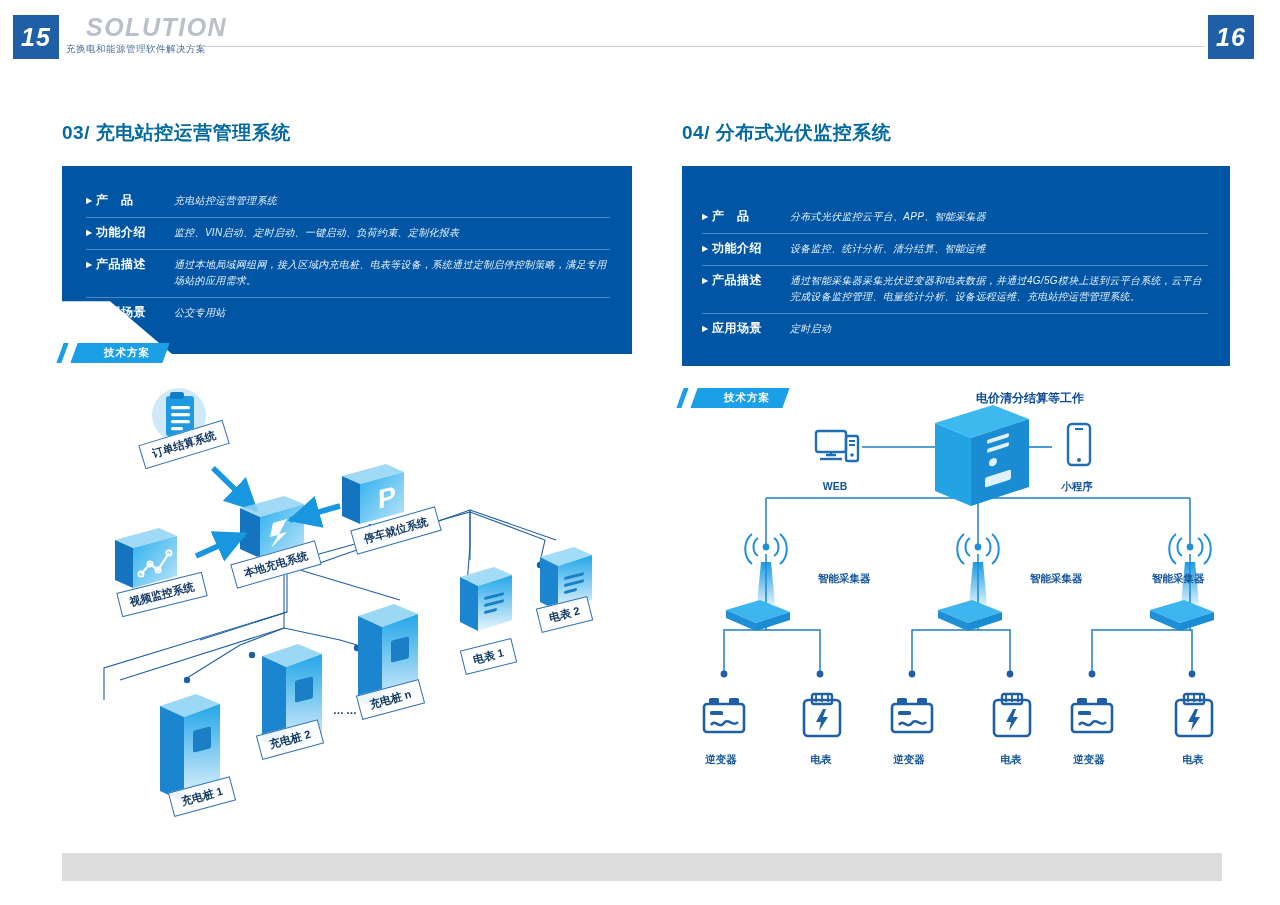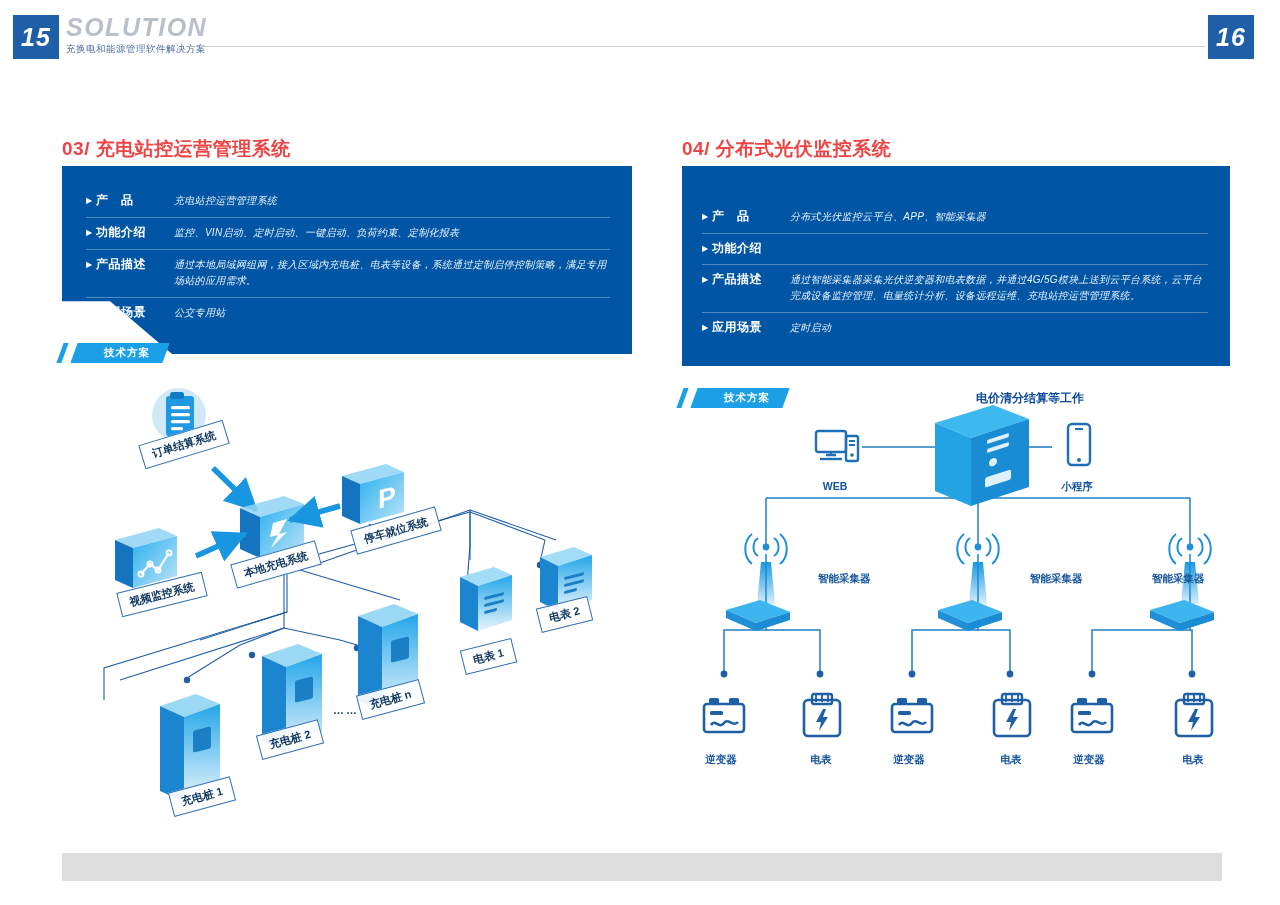--- a/index.html
+++ b/index.html
@@ -21,33 +21,33 @@
     letter-spacing: 1px;
   }
   .pg-badge.left { left: 13px; }
   .pg-badge.right { right: 26px; }
 
   .hdr-block { position: absolute; top: 14px; }
   .hdr-block.l { left: 66px; text-align: left; }
   .hdr-block.r { right: 72px; text-align: right; }
   .hdr-word {
     font-size: 25px; font-style: italic; font-weight: 600;
-    color: #b9c0c9; letter-spacing: 1.5px; line-height: 26px;
+    color: #b9c0c9; letter-spacing: 1.5px; line-height: 26px; margin-left: 20px;
   }
   .hdr-sub {
     font-size: 9.5px; color: #4a6d9c; letter-spacing: .5px;
     margin-top: 3px; line-height: 12px; white-space: nowrap;
   }
   .hdr-rule { position: absolute; top: 46px; height: 1px; background: #c9ced6; }
   .hdr-rule.l { left: 200px; width: 1005px; }
 
   
   .sec-title {
     position: absolute; font-size: 19px; font-weight: 700;
-    color: #ef4444; letter-spacing: .5px; white-space: nowrap; margin-top: 16px;
+    color: #0369a1; letter-spacing: .5px; white-space: nowrap;
   }
   .sec-title.a { left: 62px; top: 120px; }
   .sec-title.b { left: 682px; top: 120px; }
 
   
   .panel {
     position: absolute; background: #0056a4; color: #fff;
   }
   .panel-l {
     left: 62px; top: 166px; width: 570px; height: 188px;
@@ -170,20 +170,21 @@
   <div class="panel panel-r">
     <div class="rows">
       <div class="row">
         <div class="tri">▶</div>
         <div class="row-key spaced">产品</div>
         <div class="row-val">分布式光伏监控云平台、APP、智能采集器</div>
       </div>
       <div class="row">
         <div class="tri">▶</div>
         <div class="row-key">功能介绍</div>
+        <div class="row-val">设备监控、统计分析、清分结算、智能运维</div>
       </div>
       <div class="row">
         <div class="tri">▶</div>
         <div class="row-key">产品描述</div>
         <div class="row-val">通过智能采集器采集光伏逆变器和电表数据，并通过4G/5G模块上送到云平台系统，云平台完成设备监控管理、电量统计分析、设备远程运维、充电站控运营管理系统。</div>
       </div>
       <div class="row">
         <div class="tri">▶</div>
         <div class="row-key">应用场景</div>
         <div class="row-val">定时启动</div>

